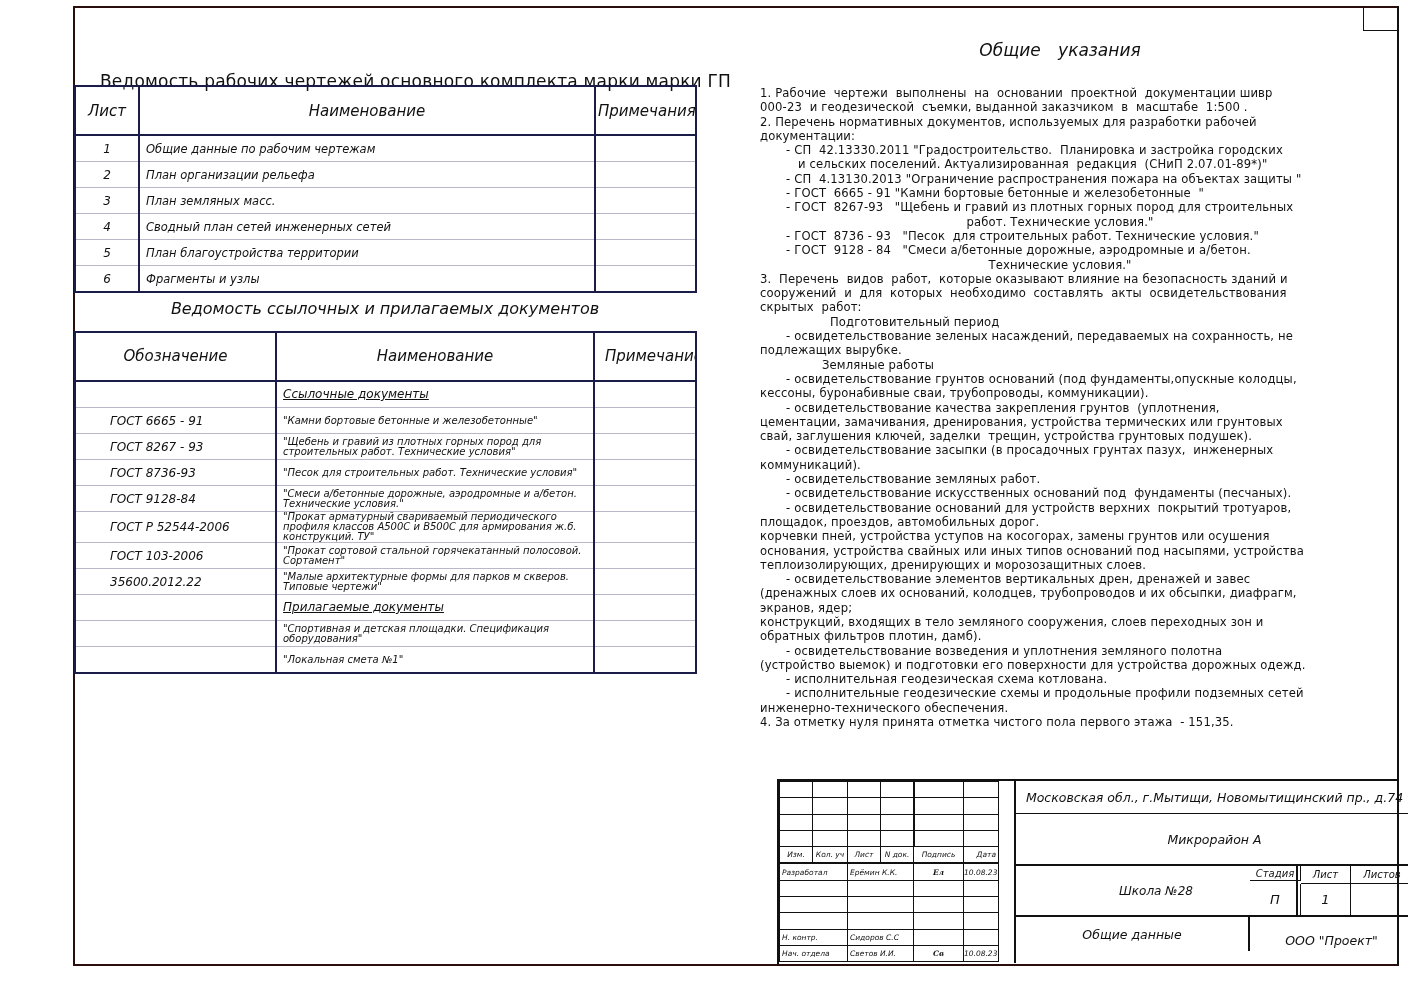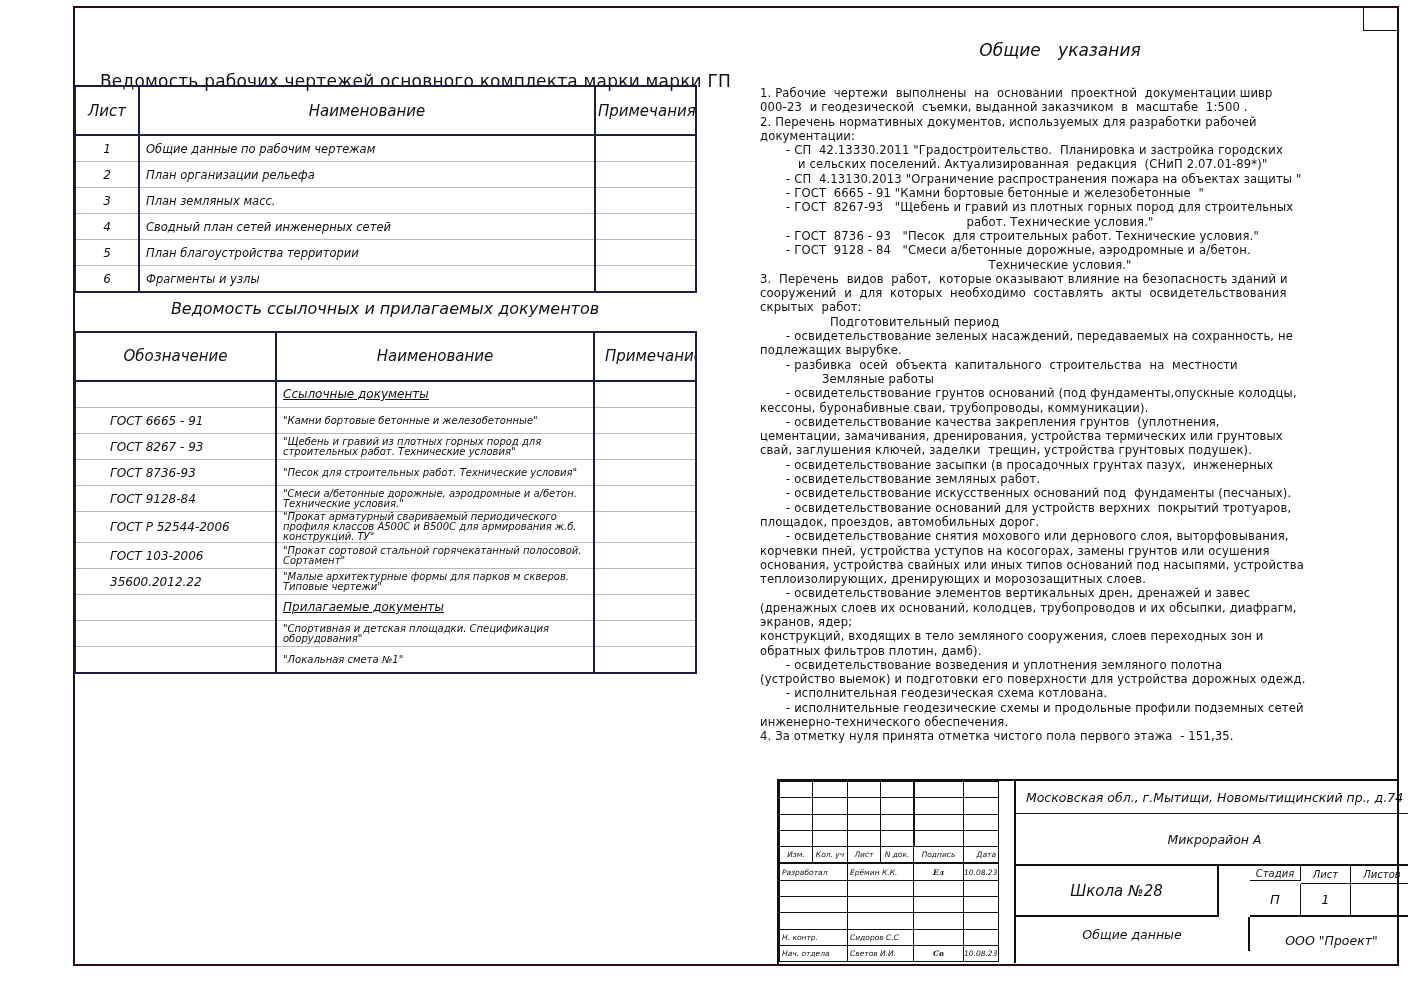--- a/index.html
+++ b/index.html
@@ -186,33 +186,32 @@
     <p class="center">работ. Технические условия."</p>
     <p class="ind1">- ГОСТ  8736 - 93   "Песок  для строительных работ. Технические условия."</p>
     <p class="ind1">- ГОСТ  9128 - 84   "Смеси а/бетонные дорожные, аэродромные и а/бетон.</p>
     <p class="center">Технические условия."</p>
     <p>3.  Перечень  видов  работ,  которые оказывают влияние на безопасность зданий и</p>
     <p>сооружений  и  для  которых  необходимо  составлять  акты  освидетельствования</p>
     <p>скрытых  работ:</p>
     <p style="padding-left: 70px;">Подготовительный период</p>
     <p class="ind1">- освидетельствование зеленых насаждений, передаваемых на сохранность, не</p>
     <p>подлежащих вырубке.</p>
-    <p class="ind1">- разбивка  осей  объекта  капитального  строительства  на  местности</p>
     <p style="padding-left: 62px;">Земляные работы</p>
     <p class="ind1">- освидетельствование грунтов оснований (под фундаменты,опускные колодцы,</p>
     <p>кессоны, буронабивные сваи, трубопроводы, коммуникации).</p>
     <p class="ind1">- освидетельствование качества закрепления грунтов  (уплотнения,</p>
     <p>цементации, замачивания, дренирования, устройства термических или грунтовых</p>
     <p>свай, заглушения ключей, заделки  трещин, устройства грунтовых подушек).</p>
     <p class="ind1">- освидетельствование засыпки (в просадочных грунтах пазух,  инженерных</p>
+    <p>коммуникаций).</p>
     <p class="ind1">- освидетельствование земляных работ.</p>
     <p class="ind1">- освидетельствование искусственных оснований под  фундаменты (песчаных).</p>
     <p class="ind1">- освидетельствование оснований для устройств верхних  покрытий тротуаров,</p>
     <p>площадок, проездов, автомобильных дорог.</p>
-    <p class="ind1">- освидетельствование снятия мохового или дернового слоя, выторфовывания,</p>
     <p>корчевки пней, устройства уступов на косогорах, замены грунтов или осушения</p>
     <p>основания, устройства свайных или иных типов оснований под насыпями, устройства</p>
     <p>теплоизолирующих, дренирующих и морозозащитных слоев.</p>
     <p class="ind1">- освидетельствование элементов вертикальных дрен, дренажей и завес</p>
     <p>(дренажных слоев их оснований, колодцев, трубопроводов и их обсыпки, диафрагм,</p>
     <p>экранов, ядер;</p>
     <p>конструкций, входящих в тело земляного сооружения, слоев переходных зон и</p>
     <p>обратных фильтров плотин, дамб).</p>
     <p class="ind1">- освидетельствование возведения и уплотнения земляного полотна</p>
     <p>(устройство выемок) и подготовки его поверхности для устройства дорожных одежд.</p>
@@ -308,21 +307,21 @@
           <td colspan="2">Светов И.И.</td>
           <td class="sig">Св</td>
           <td style="padding:0">10.08.23</td>
         </tr>
       </tbody>
   </table>
 
   <div class="sr" style="left:235px;top:0;width:397px;height:182px;">
     <div class="cell" style="left:0;top:0;width:397px;height:33px;border-bottom:1.5px solid #111;font-size:12.5px;">Московская обл., г.Мытищи, Новомытищинский пр., д.74</div>
     <div class="cell" style="left:0;top:33px;width:397px;height:52px;border-bottom:2px solid #111;font-size:12.5px;">Микрорайон А</div>
-    <div class="cell" style="left:0;top:85px;width:203px;height:51px;border-bottom:2px solid #111;border-right:2px solid #111;font-size:15px;">Школа №28</div>
+    <div class="cell" style="left:0;top:85px;width:282px;height:51px;border-bottom:2px solid #111;border-right:2px solid #111;font-size:12px;">Школа №28</div>
     <div class="cell" style="left:234px;top:85px;width:51px;height:15px;border-right:1.5px solid #111;border-bottom:1px solid #111;font-size:10px;">Стадия</div>
     <div class="cell" style="left:285px;top:85px;width:50px;height:18px;border-right:1.5px solid #111;border-bottom:1px solid #111;font-size:10px;">Лист</div>
     <div class="cell" style="left:335px;top:85px;width:62px;height:18px;border-bottom:1px solid #111;font-size:10px;">Листов</div>
     <div class="cell" style="left:234px;top:103px;width:51px;height:33px;border-right:1.5px solid #111;border-bottom:2px solid #111;font-size:13px;">П</div>
     <div class="cell" style="left:285px;top:103px;width:50px;height:33px;border-right:1.5px solid #111;border-bottom:2px solid #111;font-size:13px;">1</div>
     <div class="cell" style="left:335px;top:103px;width:62px;height:33px;border-bottom:2px solid #111;font-size:13px;"></div>
     <div class="cell" style="left:0;top:136px;width:234px;height:34px;border-right:2px solid #111;font-size:12.5px;">Общие данные</div>
     <div class="cell" style="left:234px;top:136px;width:163px;height:46px;font-size:12.5px;">ООО "Проект"</div>
   </div>
 </div>

